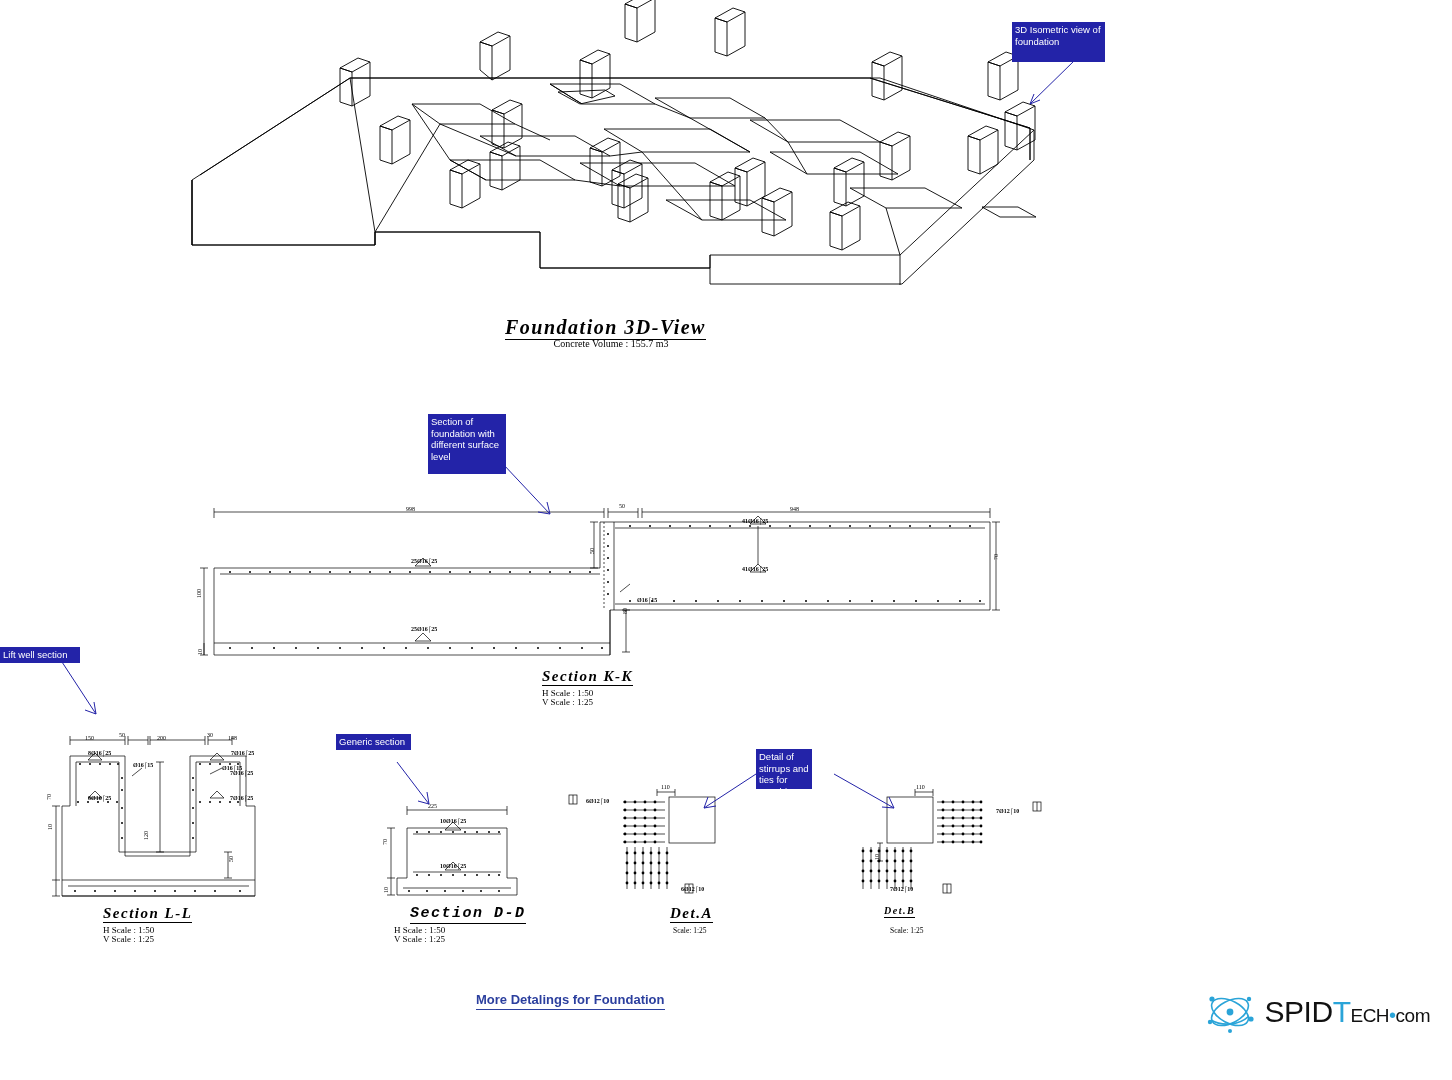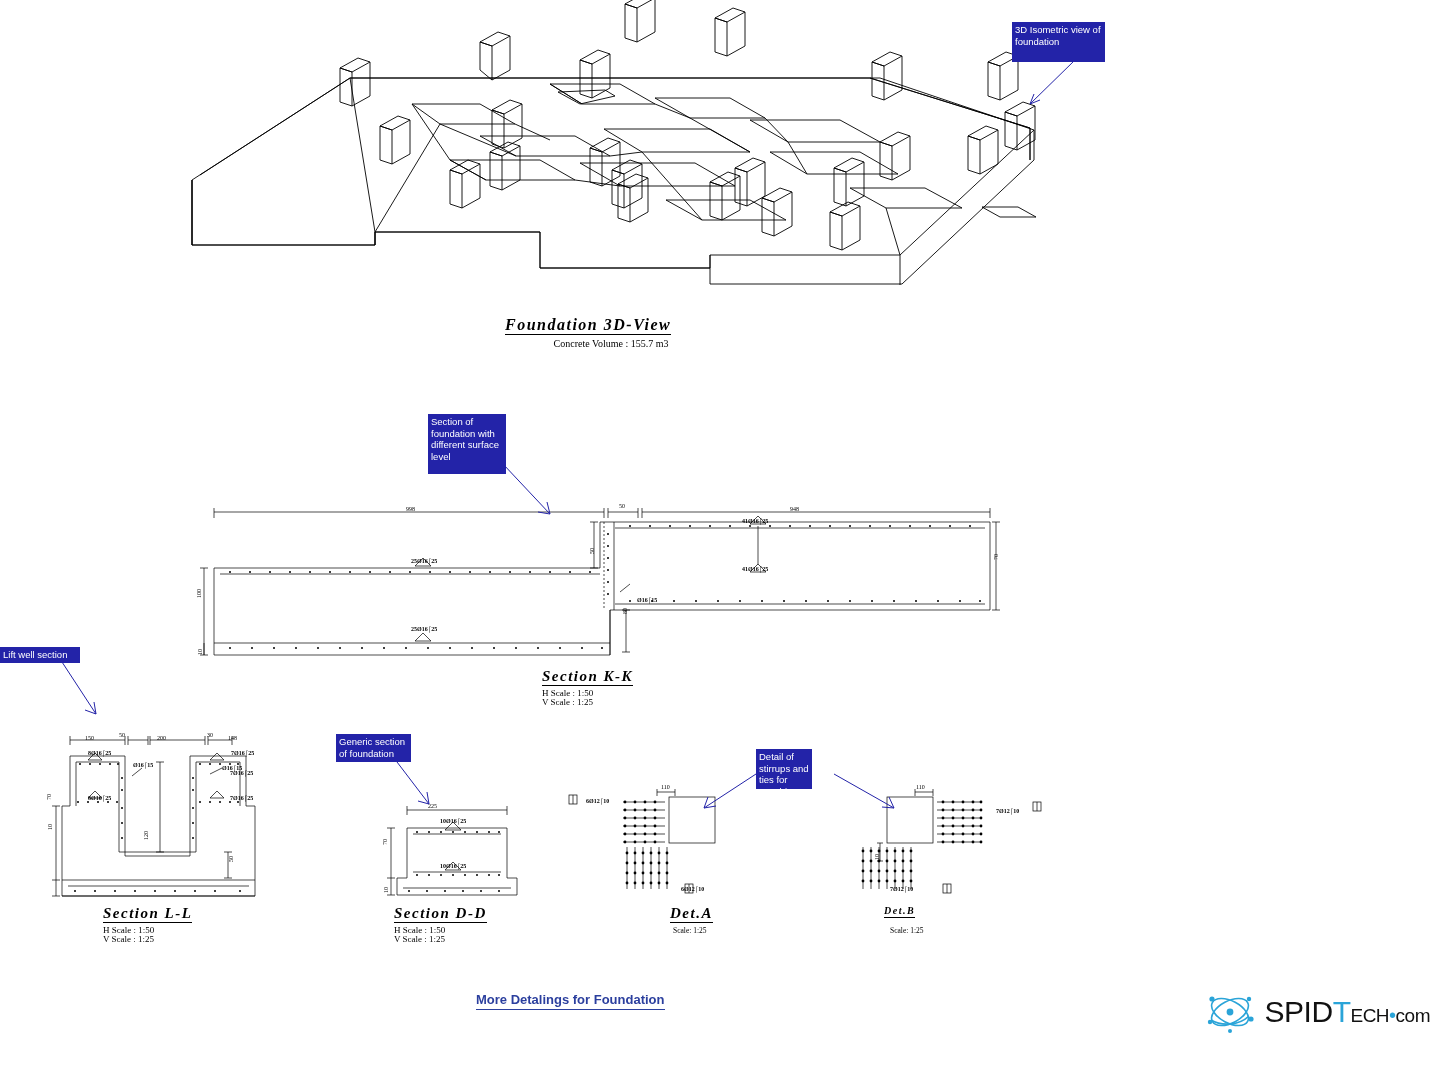--- a/index.html
+++ b/index.html
@@ -178,21 +178,21 @@
         <path d="M 684 168 L 702 158 L 714 162 L 714 196 L 696 206 L 696 172 Z M 696 172 L 684 168 M 696 172 L 714 162 M 696 206 L 684 202 L 684 168"></path>
         <path d="M 612 198 L 630 188 L 642 192 L 642 226 L 624 236 L 624 202 Z M 624 202 L 612 198 M 624 202 L 642 192 M 624 236 L 612 232 L 612 198"></path>
         <path d="M 680 212 L 698 202 L 710 206 L 710 240 L 692 250 L 692 216 Z M 692 216 L 680 212 M 692 216 L 710 206 M 692 250 L 680 246 L 680 212"></path>
         <path d="M 342 110 L 360 100 L 372 104 L 372 138 L 354 148 L 354 114 Z M 354 114 L 342 110 M 354 114 L 372 104 M 354 148 L 342 144 L 342 110"></path>
         <path d="M 300 170 L 318 160 L 330 164 L 330 198 L 312 208 L 312 174 Z M 312 174 L 300 170 M 312 174 L 330 164 M 312 208 L 300 204 L 300 170"></path>
         <path d="M 408 92 L 455 90 L 465 96 L 430 104 Z"></path>
       </g>
     </g>
   </svg>
 
-  <div class="title-cad" style="left:505px; top:316px; font-size:16px;">
+  <div class="title-cad" style="left:505px; top:316px; font-size:20px;">
     <span class="u">Foundation  3D-View</span>
   </div>
   <div class="sub-cad sub-cad-c" style="left:505px; top:338px; width:212px; text-align:center;">Concrete  Volume :  155.7  m3</div>
 
   <svg style="position:absolute; left:190px; top:500px;" width="820" height="175" viewBox="0 0 820 175">
     <g fill="none" stroke="#000" stroke-width="0.7">
 
       <path d="M 24 12 L 414 12"></path>
       <path d="M 24 8 L 24 18 M 414 8 L 414 18"></path>
 
@@ -479,21 +479,21 @@
       <path d="M 60 70 L 68 62 L 76 70 Z"></path>
     </g>
   </svg>
 
   <div class="tiny" style="left:428px; top:803px;">225</div>
   <div class="tiny" style="left:382px; top:845px; transform:rotate(-90deg); transform-origin:left top;">70</div>
   <div class="tiny" style="left:383px; top:893px; transform:rotate(-90deg); transform-origin:left top;">10</div>
   <div class="tiny tiny-b" style="left:440px; top:818px;">10Ø16⌠25</div>
   <div class="tiny tiny-b" style="left:440px; top:863px;">10Ø16⌠25</div>
 
-  <div class="title-cad" style="left:394px; top:905px; font-size:15px;">
+  <div class="title-cad" style="left:410px; top:905px; font-size:15px;font-family:Liberation Mono, monospace;">
     <span class="u">Section  D-D</span>
   </div>
   <div class="sub-cad" style="left:394px; top:925px; font-size:9px;">H  Scale :  1:50</div>
   <div class="sub-cad" style="left:394px; top:934px; font-size:9px;">V  Scale :  1:25</div>
 
   <svg style="position:absolute; left:565px; top:785px;" width="180" height="120" viewBox="0 0 180 120">
     <g fill="none" stroke="#000" stroke-width="0.7">
 
       <rect x="4" y="10" width="8" height="9"></rect>
       <path d="M 8 10 L 8 19"></path>
@@ -703,21 +703,21 @@
   </svg>
 
   <div class="callout" style="left:0px; top:647px; width:80px; height:16px;">Lift well section</div>
   <svg class="callout-arrow" style="left:60px; top:660px;" width="50" height="60" viewBox="0 0 50 60">
     <g stroke="#2323a8" stroke-width="1" fill="none">
       <path d="M 2 2 L 36 54"></path>
       <path d="M 36 54 L 25 50 M 36 54 L 34 42"></path>
     </g>
   </svg>
 
-  <div class="callout" style="left:336px; top:734px; width:75px; height:28px;">Generic section of foundation</div>
+  <div class="callout" style="left:336px; top:734px; width:75px; height:16px;">Generic section of foundation</div>
   <svg class="callout-arrow" style="left:395px; top:760px;" width="45" height="50" viewBox="0 0 45 50">
     <g stroke="#2323a8" stroke-width="1" fill="none">
       <path d="M 2 2 L 34 44"></path>
       <path d="M 34 44 L 23 41 M 34 44 L 32 32"></path>
     </g>
   </svg>
 
   <div class="callout" style="left:756px; top:749px; width:56px; height:40px;">Detail of stirrups and ties for punching shear</div>
   <svg class="callout-arrow" style="left:690px; top:772px;" width="70" height="45" viewBox="0 0 70 45">
     <g stroke="#2323a8" stroke-width="1" fill="none">

